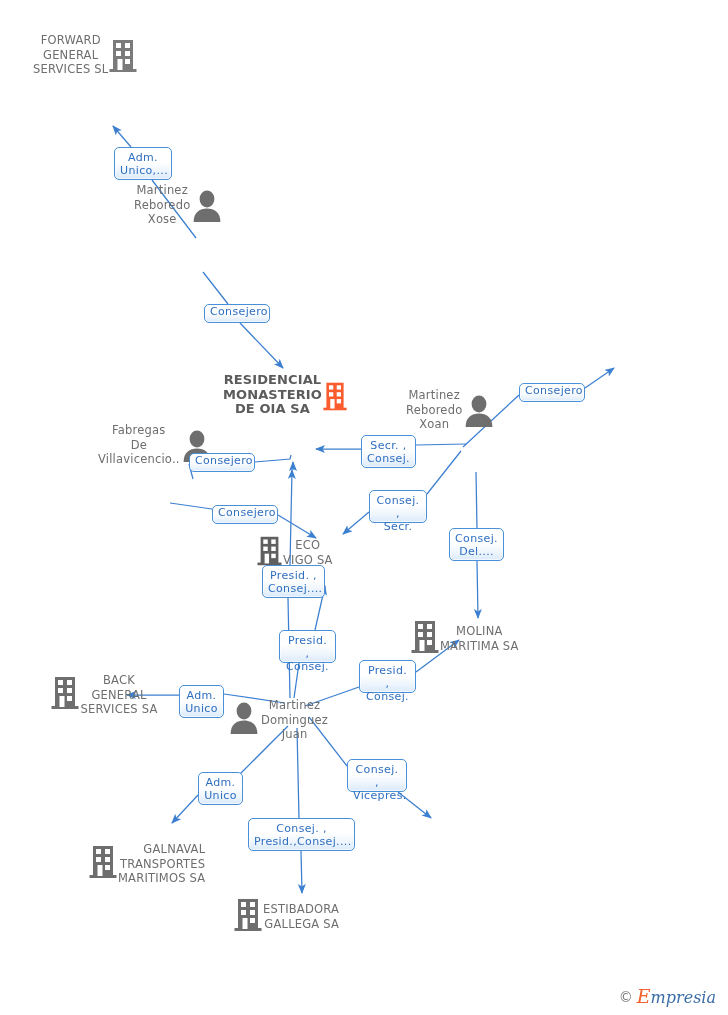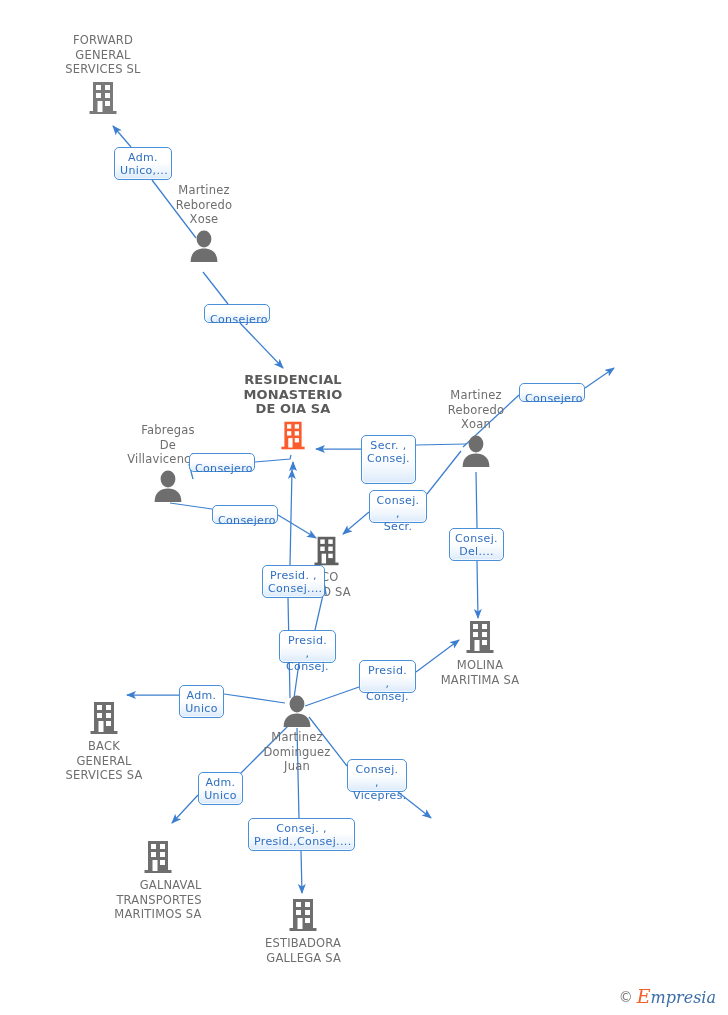--- a/index.html
+++ b/index.html
@@ -25,21 +25,21 @@
     pointer-events: none;
   }
 
   
   .node {
     position: absolute;
     width: 140px;
     margin-left: -70px;
     text-align: center;
     display: flex;
-    flex-direction: column;
+    flex-direction: row;
     align-items: center;
   }
   .node .caption {
     color: #6e6e6e;
     font-size: 11.5px;
     line-height: 14.5px;
     letter-spacing: 0.2px;
     white-space: pre-line;
   }
   .node.focus .caption {
@@ -69,21 +69,21 @@
     background: linear-gradient(to bottom, #ffffff 0%, #ffffff 45%, #eef5fc 75%, #dbeafb 100%);
     color: #2f6fc0;
     font-size: 11px;
     line-height: 13px;
     letter-spacing: 0.35px;
     text-align: center;
     padding: 3px 5px 4px 5px;
     white-space: pre-line;
     box-shadow: 0 0 0 1px rgba(255,255,255,0.6) inset;
   }
-  .relbox.one { padding-top: 8px; }
+  .relbox.one { padding-top: 0; }
 
   
   #watermark {
     position: absolute;
     right: 12px;
     bottom: 9px;
     display: flex;
     align-items: center;
     gap: 4px;
     user-select: none;
@@ -266,21 +266,21 @@
         <rect x="8" y="5" width="5" height="5" fill="#ffffff"></rect>
         <rect x="17" y="5" width="5" height="5" fill="#ffffff"></rect>
         <rect x="8" y="13" width="5" height="5" fill="#ffffff"></rect>
         <rect x="17" y="13" width="5" height="5" fill="#ffffff"></rect>
         <rect x="17" y="21" width="5" height="5" fill="#ffffff"></rect>
         <rect x="9.5" y="21" width="5" height="11" fill="#ffffff"></rect>
       </svg>
     </span>
   </div>
 
-  <div class="node cap-below" style="left:104px; top:700px;">
+  <div class="node cap-below" style="left:104px; top:670px;justify-content:center;">
     <div class="caption">BACK
 GENERAL
 SERVICES SA</div>
     <span class="glyph">
       <svg class="ico-building" viewBox="0 0 30 36">
         <rect x="5" y="2" width="20" height="30" fill="#6e6e6e"></rect>
         <rect x="1.5" y="31" width="27" height="3" fill="#6e6e6e"></rect>
         <rect x="8" y="5" width="5" height="5" fill="#ffffff"></rect>
         <rect x="17" y="5" width="5" height="5" fill="#ffffff"></rect>
         <rect x="8" y="13" width="5" height="5" fill="#ffffff"></rect>
@@ -339,21 +339,21 @@
     </span>
   </div>
 
   <div class="relbox" style="left:114px; top:147px; width:58px; height:33px;">Adm.
 Unico,...</div>
 
   <div class="relbox one" style="left:204px; top:304px; width:66px; height:19px;">Consejero</div>
 
   <div class="relbox one" style="left:519px; top:383px; width:66px; height:19px;">Consejero</div>
 
-  <div class="relbox" style="left:361px; top:435px; width:55px; height:49px;">Secr. ,
+  <div class="relbox" style="left:361px; top:435px; width:55px; height:33px;">Secr. ,
 Consej.</div>
 
   <div class="relbox one" style="left:189px; top:453px; width:66px; height:19px;">Consejero</div>
 
   <div class="relbox" style="left:369px; top:490px; width:58px; height:33px;">Consej. ,
 Secr.</div>
 
   <div class="relbox one" style="left:212px; top:505px; width:66px; height:19px;">Consejero</div>
 
   <div class="relbox" style="left:449px; top:528px; width:55px; height:33px;">Consej.

